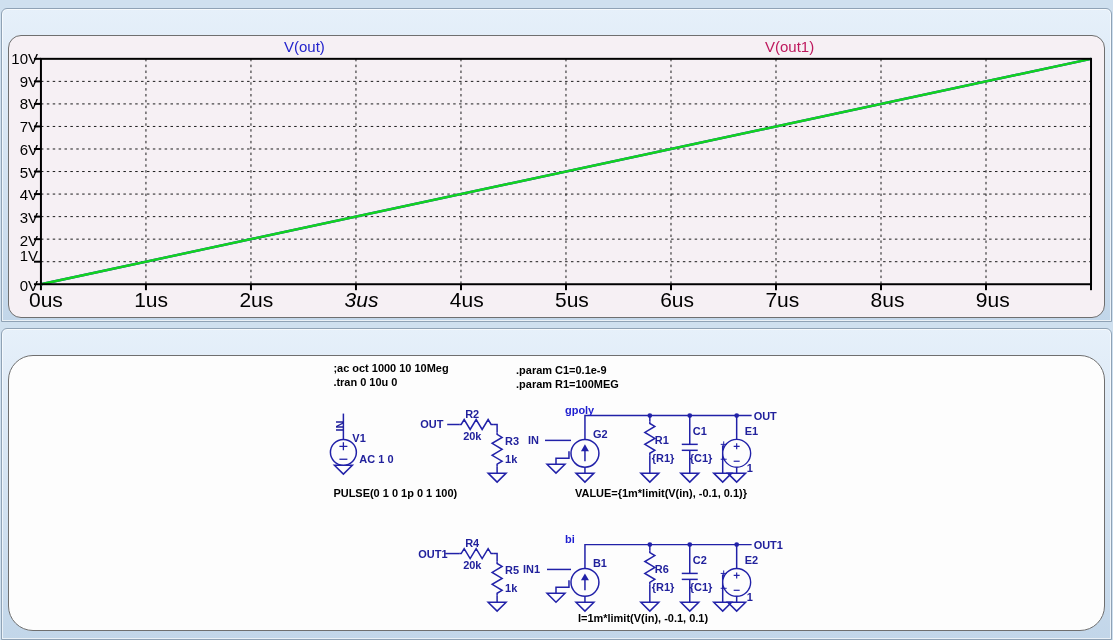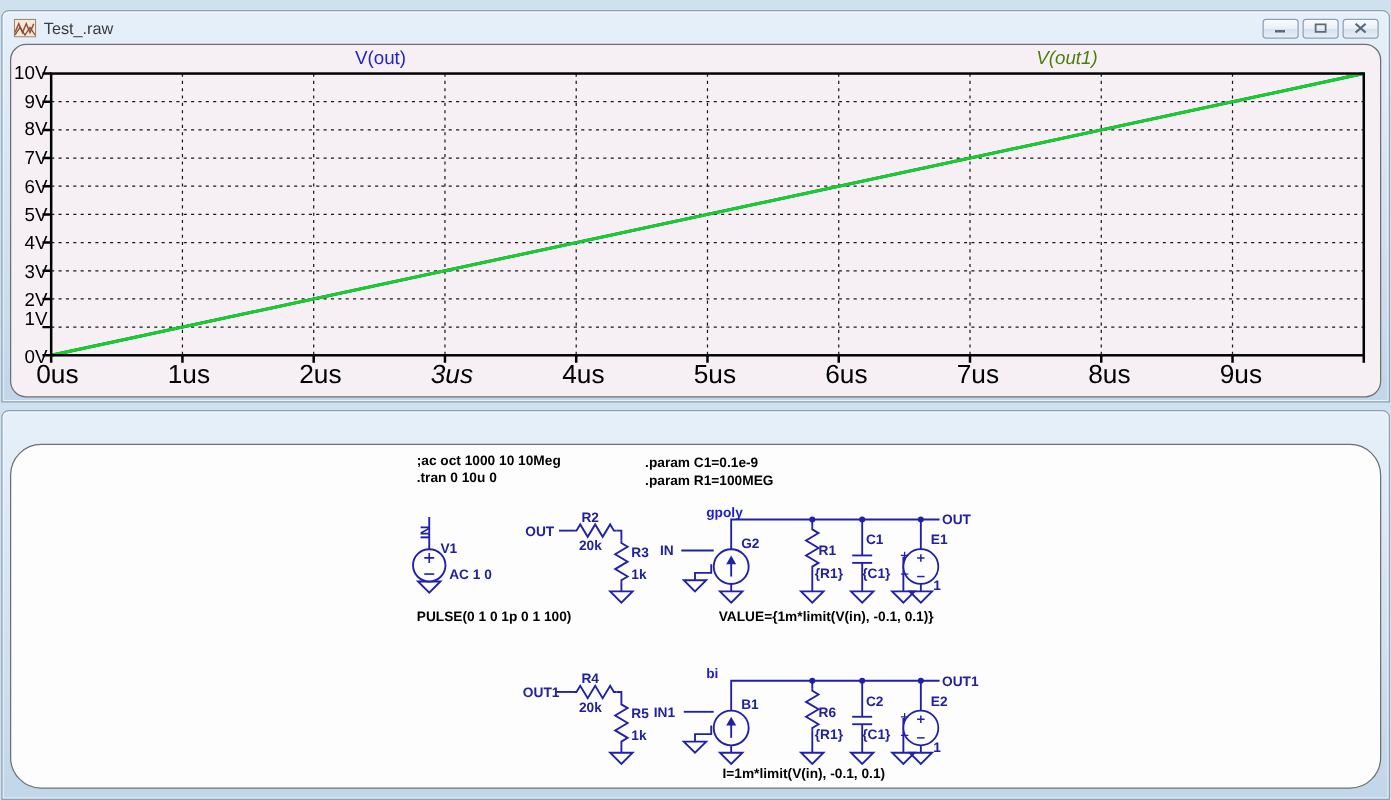--- a/index.html
+++ b/index.html
@@ -34,45 +34,20 @@
 
   text { font-family:"Liberation Sans", sans-serif; }
   .st  { font-size:11px; font-weight:bold; fill:#21219c; }   
   .sg  { font-size:11px; font-weight:bold; fill:#1d1dd0; }   
   .sb  { font-size:11px; font-weight:bold; fill:#000; }      
 </style>
 </head>
 <body>
 
 <div class="window win-raw">
-  <div class="titlebar">
-    <svg class="title-icon" viewBox="0 0 18 15">
-      <rect x="0.5" y="0.5" width="17" height="14" fill="#f4ead8" stroke="#9a8a6a"></rect>
-      <path d="M1,11 L4,4 L7,11 L10,4 L13,11 L16,4" fill="none" stroke="#a05040" stroke-width="1.3"></path>
-      <path d="M1,13 L5,7 L9,13 L13,7 L17,13" fill="none" stroke="#7a4a3a" stroke-width="1"></path>
-    </svg>
-    <span class="title-text">Test_.raw</span>
-    <span class="win-buttons">
-      <span class="wbtn">
-          <svg width="11" height="9" viewBox="0 0 11 9">
-            <rect x="1" y="6" width="8" height="2" fill="#5a6a7a"></rect>
-          </svg>
-        </span>
-      <span class="wbtn">
-          <svg width="11" height="9" viewBox="0 0 11 9">
-            <rect x="1.5" y="1.5" width="8" height="6" fill="none" stroke="#5a6a7a" stroke-width="1.4"></rect>
-          </svg>
-        </span>
-      <span class="wbtn">
-          <svg width="11" height="9" viewBox="0 0 11 9">
-            <path d="M1.5,1 L9.5,8 M9.5,1 L1.5,8" stroke="#5a6a7a" stroke-width="1.8"></path>
-          </svg>
-        </span>
-    </span>
-  </div>
 
   <div class="content plot-content">
     <svg class="plot-svg" viewBox="0 0 1097 283" preserveAspectRatio="none">
 
       <g stroke="#1a1a1a" stroke-width="1" stroke-dasharray="2.5,3.4">
         <line x1="32" y1="45.7" x2="1084" y2="45.7"></line>
           <line x1="32" y1="68.4" x2="1084" y2="68.4"></line>
         <line x1="32" y1="91.1" x2="1084" y2="91.1"></line>
           <line x1="32" y1="113.8" x2="1084" y2="113.8"></line>
         <line x1="32" y1="136.5" x2="1084" y2="136.5"></line>
@@ -116,21 +91,21 @@
         <line x1="1084" y1="250" x2="1084" y2="256"></line>
       </g>
       <g id="series">
           <polyline points="32,250 1084,23" fill="none" stroke="#2323cc" stroke-width="2.4"></polyline>
           <polyline points="32,250 1084,23" fill="none" stroke="#12d41f" stroke-width="2.4"></polyline>
         </g>
       <rect x="32" y="23" width="1052" height="227" fill="none" stroke="#000" stroke-width="2"></rect>
     </svg>
 
     <span class="legend-item" style="left: 275px; color: rgb(35, 35, 204);">V(out)</span>
-    <span class="legend-item" style="left: 820px; color: #4d7c0f; font-style: italic;">V(out1)</span>
+    <span class="legend-item" style="left: 756px; color: #be185d;">V(out1)</span>
 
     <span class="ylab" style="top:14px;">10V</span>
     <span class="ylab" style="top:36.7px;">9V</span>
     <span class="ylab" style="top:59.4px;">8V</span>
     <span class="ylab" style="top:82.1px;">7V</span>
     <span class="ylab" style="top:104.8px;">6V</span>
     <span class="ylab" style="top:127.5px;">5V</span>
     <span class="ylab" style="top:150.2px;">4V</span>
     <span class="ylab" style="top:172.9px;">3V</span>
     <span class="ylab" style="top:195.6px;">2V</span>

